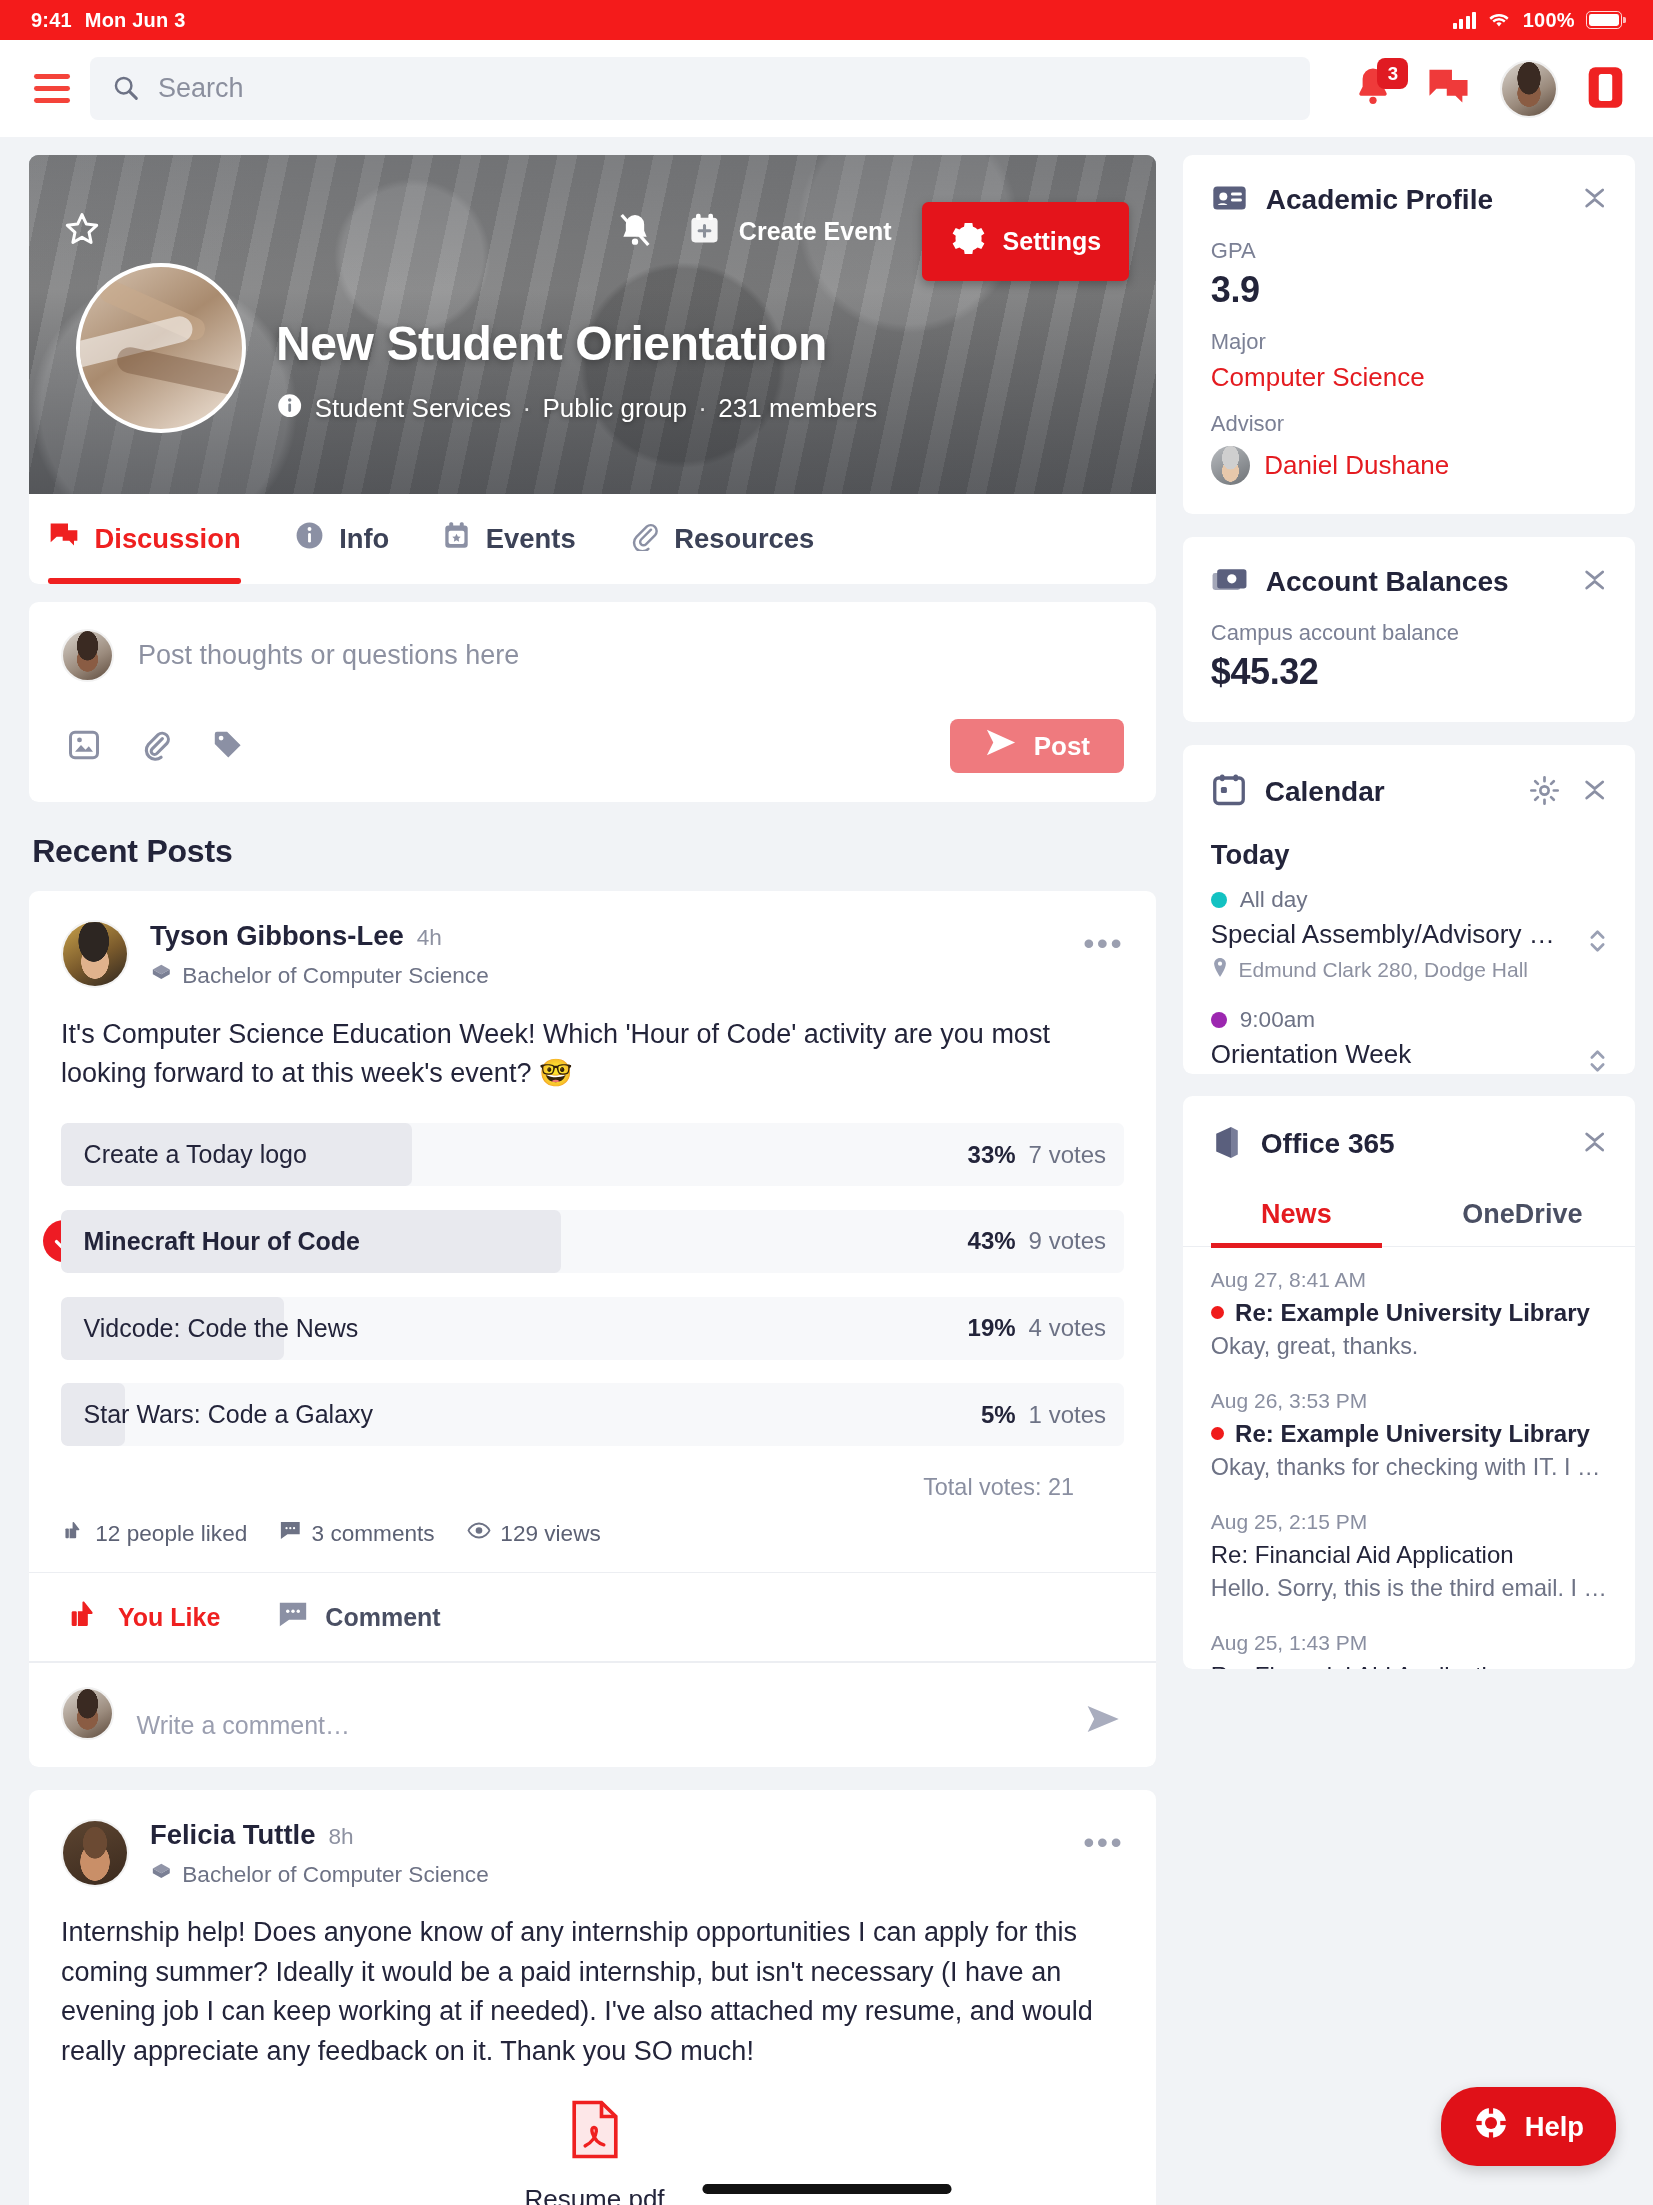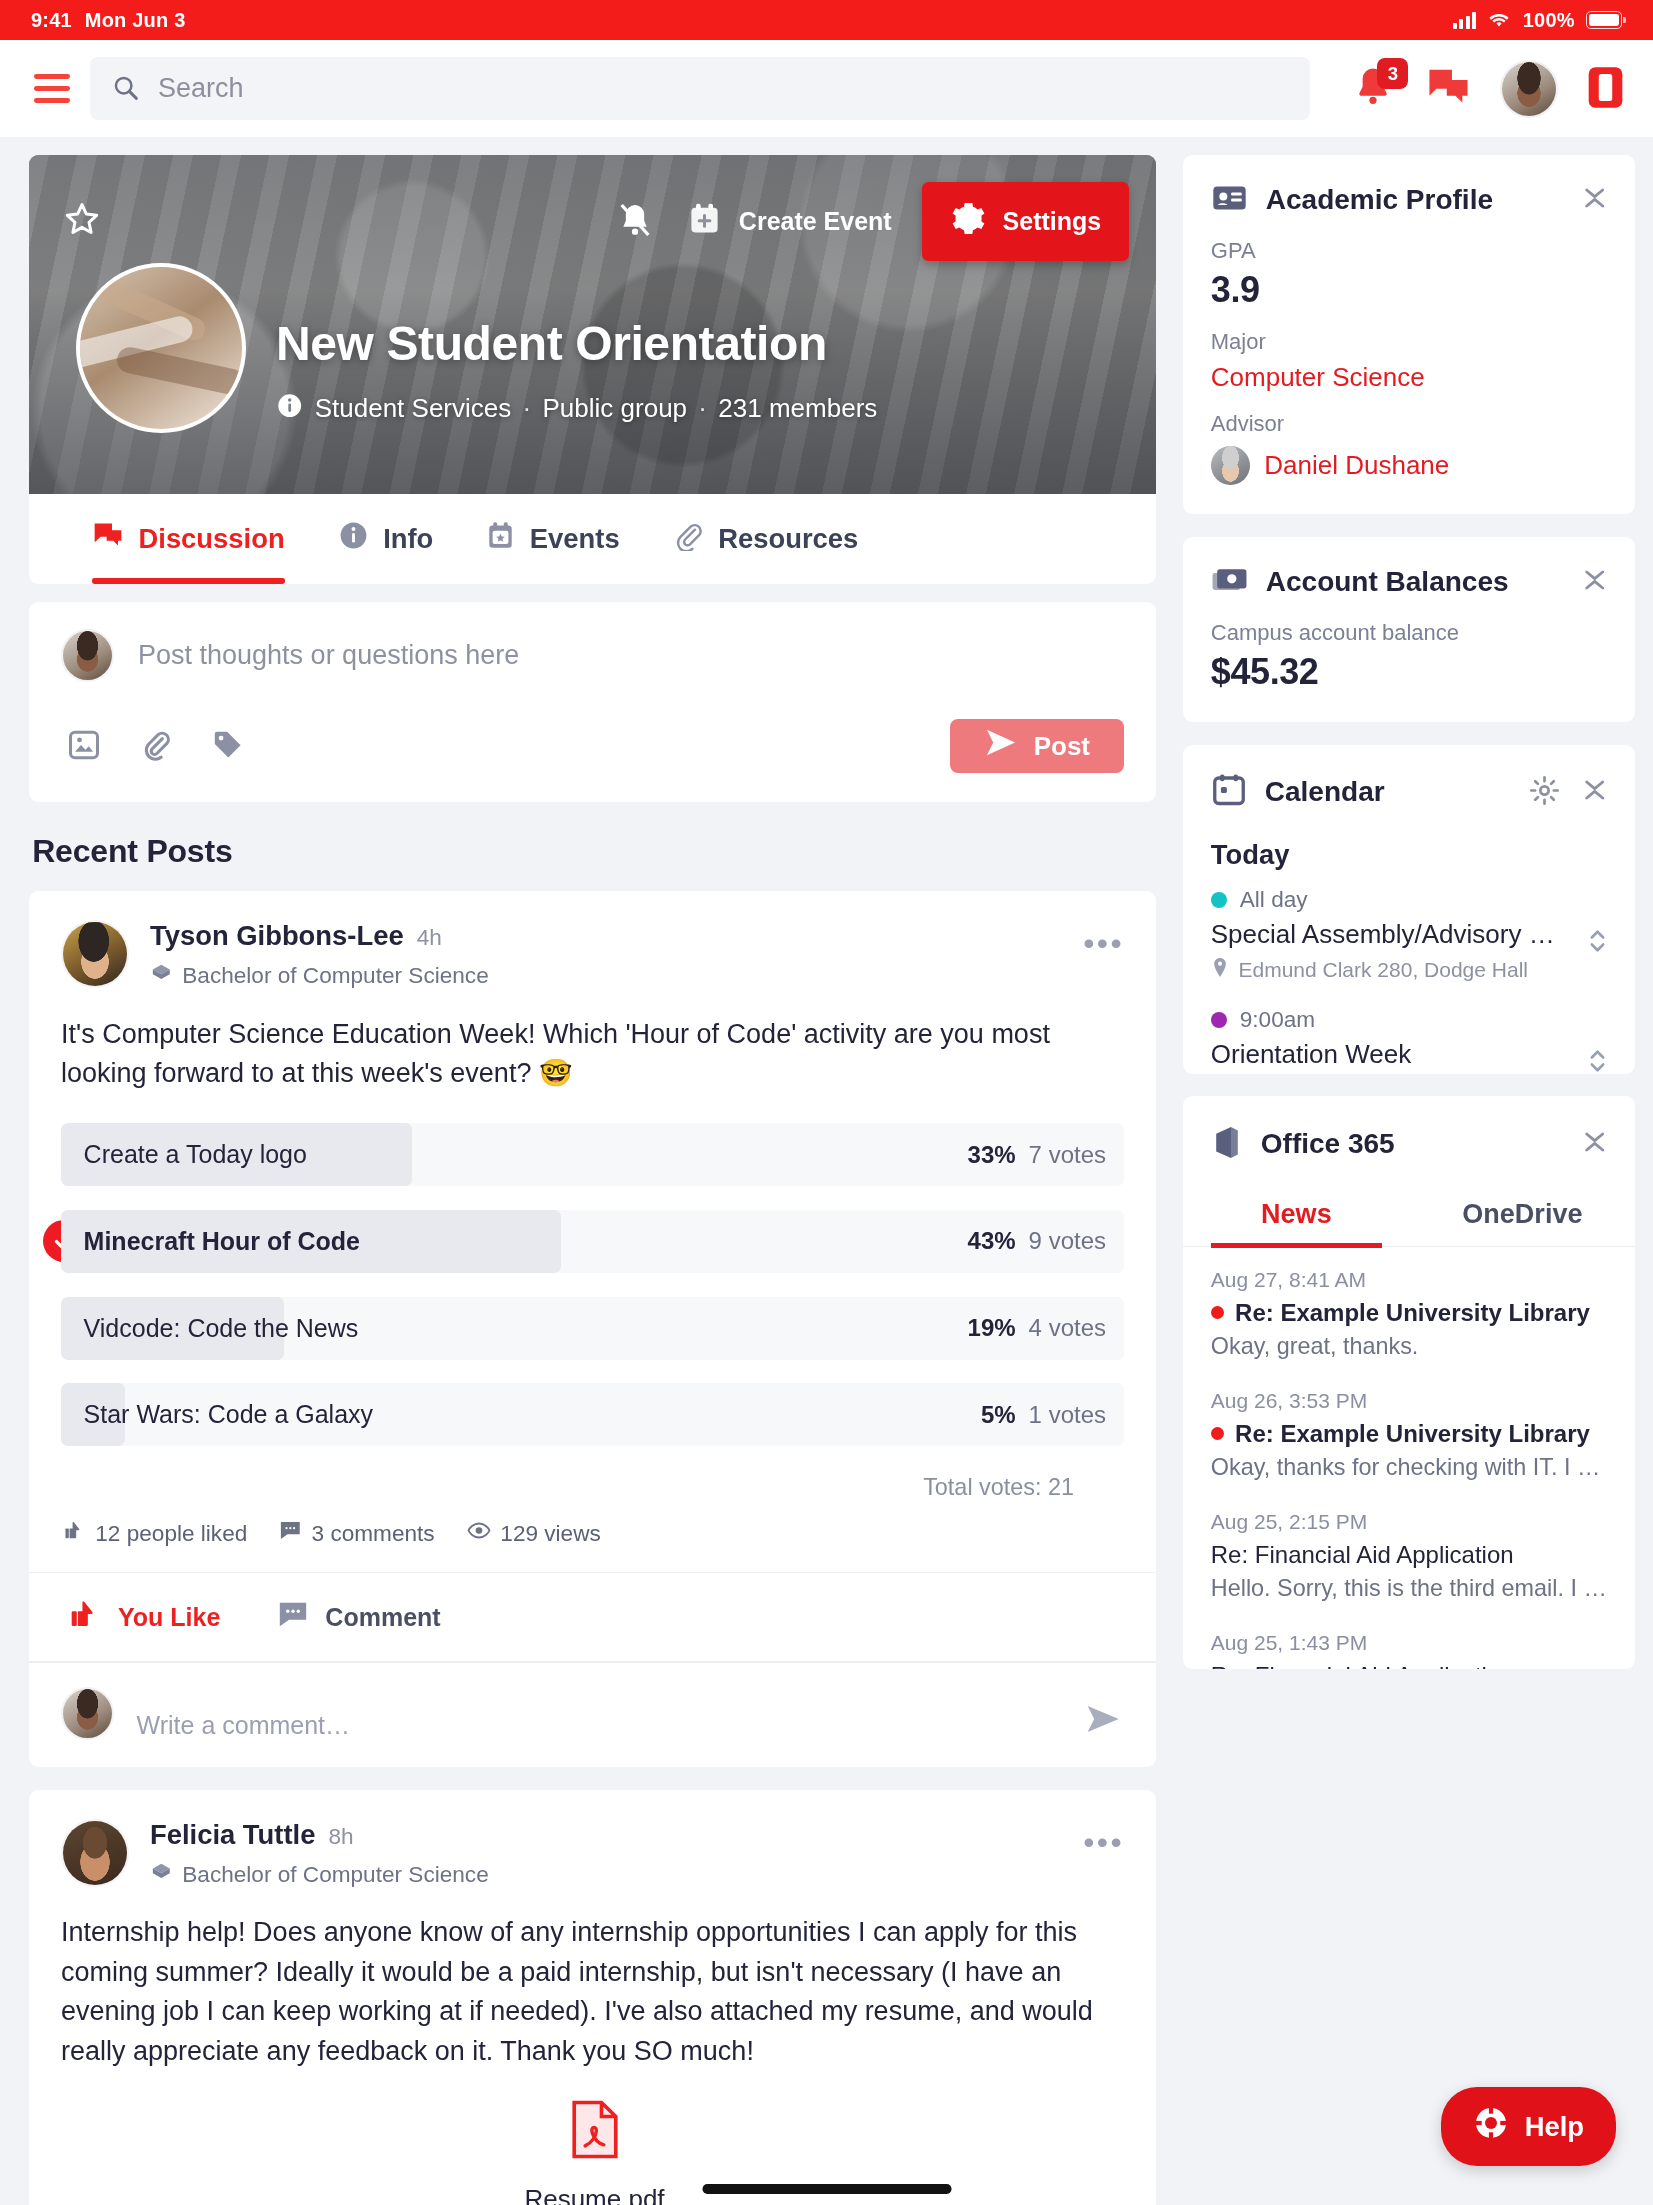--- a/index.html
+++ b/index.html
@@ -57,34 +57,34 @@
        radial-gradient(circle at 78% 20%, rgba(255,255,255,.14) 0 11%, transparent 12%),
        repeating-linear-gradient(102deg, rgba(255,255,255,.09) 0 19.4px, rgba(0,0,0,.06) 19.4px 47px),
        linear-gradient(175deg,#9aa0a7 0%, #82888f 45%, #6f757d 100%);
      filter:grayscale(1);
   }
   .hero-sheen { position:absolute; inset:0; background:linear-gradient(180deg, rgba(40,44,52,.30) 0%, rgba(40,44,52,.10) 40%, rgba(40,44,52,.42) 100%); }
   .hero-top { position:absolute; top:27.4px; left:32px; right:27.4px; display:flex; align-items:center; }
   .hero-actions { margin-left:auto; display:flex; align-items:center; gap:24px; }
   .btn-ghost { display:flex; align-items:center; gap:16px; color:#fff; font-size:25px; font-weight:bold; cursor:pointer; padding:8px 6.5px;}
   .btn-settings { display:flex; align-items:center; gap:16px; background:#e4141b; color:#fff; font-size:25px; font-weight:bold;
-                  padding:18px 27.4px; border-radius:6.5px; cursor:pointer; box-shadow:0 3.2px 9.7px rgba(0,0,0,.25); }
+                  padding:18px 27.4px; border-radius:6.5px; cursor:pointer; box-shadow:0 3.2px 9.7px rgba(0,0,0,.25);margin-top:20px; }
   .hero-ava { position:absolute; left:47px; bottom:61px; width:170px; height:170px; border-radius:50%; border:4px solid #fff; overflow:hidden;
               background:linear-gradient(145deg,#d6c3b0,#a98b6f 45%,#f2e7dc); }
   .hero-ava .h1,.hero-ava .h2,.hero-ava .h3 { position:absolute; background:rgba(255,255,255,.55); border-radius:14.5px; }
   .hero-ava .h1{left:-10%;top:38%;width:80%;height:16%;transform:rotate(-14deg);}
   .hero-ava .h2{left:22%;top:56%;width:80%;height:16%;transform:rotate(12deg);background:rgba(120,86,62,.45);}
   .hero-ava .h3{left:10%;top:20%;width:70%;height:14%;transform:rotate(24deg);background:rgba(200,170,140,.6);}
   .hero-text { position:absolute; left:247px; bottom:68px; color:#fff; }
   .hero-title { font-size:48px; font-weight:bold; letter-spacing:-0.4px; text-shadow:0 1.6px 8px rgba(0,0,0,.35); }
   .hero-meta { margin-top:21px; display:flex; align-items:center; gap:11.3px; font-size:26px; text-shadow:0 0.8px 4.8px rgba(0,0,0,.4); }
   .hero-meta .dot { opacity:.85; }
 
   
-  .tabs { background:#fff; border-radius:0 0 9.7px 9.7px; display:flex; align-items:stretch; padding:0 63px; height:90px; }
+  .tabs { background:#fff; border-radius:0 0 9.7px 9.7px; display:flex; align-items:stretch; padding:0 19px; height:90px; }
   .tab { display:flex; align-items:center; gap:14.5px; font-size:27.4px; font-weight:bold; color:#3c4257; cursor:pointer;
          position:relative; padding:0 24px 0 0; margin-right:29px; }
   .tab.active { color:#ef2020; }
   .tab.active::after { content:''; position:absolute; left:0; right:24px; bottom:0; height:5.7px; background:#ef2020; border-radius:2.4px; }
 
   
   .card { background:#fff; border-radius:9.7px; }
   .composer { margin-top:18px; padding:27.4px 32px 29px 32px; }
   .composer-top { display:flex; align-items:center; gap:24px; }
   .ava-sm { width:53px; height:53px; border-radius:50%; overflow:hidden; border:2.4px solid #f2f2f2; flex:0 0 53px; }

